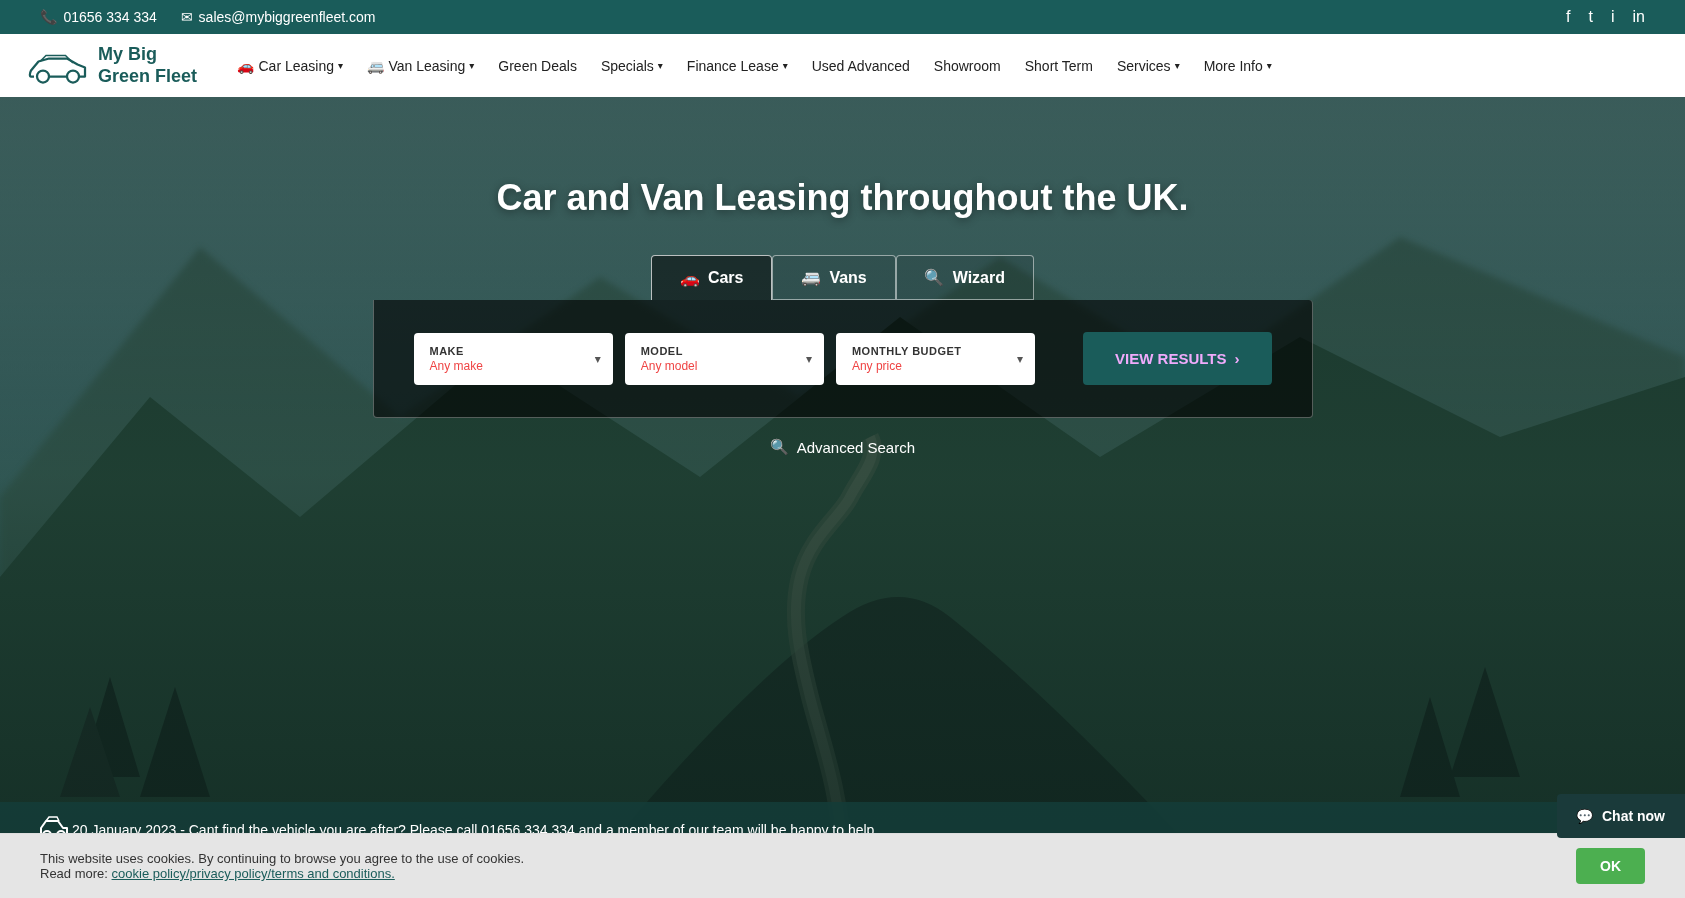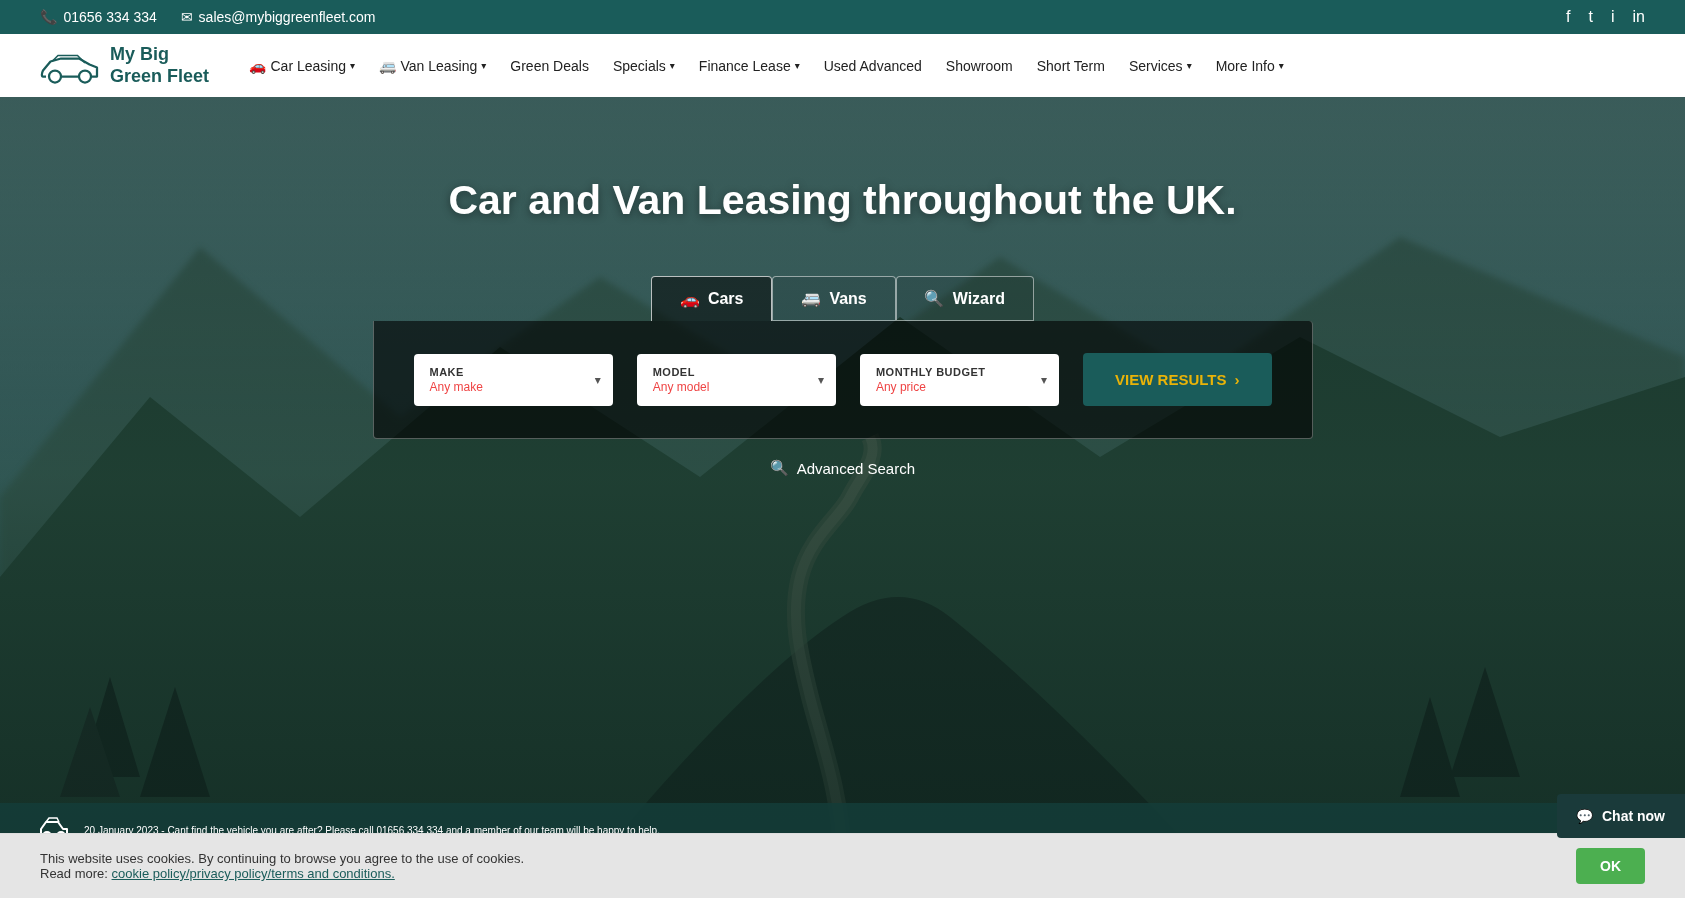--- a/index.html
+++ b/index.html
@@ -16,21 +16,21 @@
       font-size: 14px;
     }
     .top-bar-left { display: flex; gap: 24px; align-items: center; }
     .top-bar-left span { display: flex; align-items: center; gap: 6px; }
     .top-bar-right { display: flex; gap: 18px; align-items: center; }
     .social-icon { font-size: 16px; color: #fff; text-decoration: none; }
 
     
     .navbar {
       background: rgba(255,255,255,0.97);
-      padding: 10px 40px;
+      padding: 10px 28px;
       display: flex;
       align-items: center;
       gap: 0;
       position: relative;
       z-index: 10;
     }
     .logo-area { display: flex; align-items: center; gap: 10px; margin-right: 30px; }
     .logo-text { font-size: 18px; font-weight: bold; color: #1a5c5a; line-height: 1.2; }
     .logo-text span { display: block; }
     .nav-links { display: flex; align-items: center; gap: 4px; flex-wrap: nowrap; }
@@ -79,24 +79,24 @@
       position: relative;
       z-index: 2;
       display: flex;
       flex-direction: column;
       align-items: center;
       width: 100%;
     }
 
     .hero-title {
       color: #fff;
-      font-size: 41px;
+      font-size: 36px;
       font-weight: 800;
       text-align: center;
-      margin-bottom: 52px;
+      margin-bottom: 36px;
       text-shadow: 0 2px 8px rgba(0,0,0,0.4);
     }
 
     
     .search-tabs {
       display: flex;
       gap: 0;
       margin-bottom: 0;
     }
     .search-tab {
@@ -124,21 +124,21 @@
     .search-box {
       background: rgba(0,0,0,0.6);
       border: 1.5px solid rgba(255,255,255,0.3);
       border-top: none;
       border-radius: 0 4px 4px 4px;
       padding: 32px 40px;
       width: 940px;
     }
     .search-fields {
       display: flex;
-      gap: 24px;
+      gap: 12px;
       align-items: center;
     }
     .search-field {
       background: #fff;
       border-radius: 4px;
       padding: 12px 16px;
       flex: 1;
       cursor: pointer;
       display: flex;
       flex-direction: column;
@@ -160,32 +160,33 @@
       position: absolute;
       right: 12px;
       top: 50%;
       transform: translateY(-50%);
       color: #555;
       font-size: 12px;
     }
 
     .view-results-btn {
       background: #1a5c5a;
-      color: #eab308;
+      color: #f0abfc;
       border: none;
       border-radius: 4px;
       padding: 18px 32px;
       font-size: 15px;
       font-weight: 700;
       cursor: pointer;
       display: flex;
       align-items: center;
       gap: 8px;
       white-space: nowrap;
       flex-shrink: 0;
+      margin-left: 36px;
     }
 
     .advanced-search {
       margin-top: 20px;
       color: #fff;
       font-size: 15px;
       cursor: pointer;
       display: flex;
       align-items: center;
       gap: 8px;
@@ -194,24 +195,24 @@
 
     
     .ticker-bar {
       position: absolute;
       bottom: 0;
       left: 0;
       right: 0;
       background: rgba(20,60,55,0.9);
       color: #fff;
       padding: 12px 40px;
-      font-size: 10px;
-      display: flex;
-      align-items: center;
-      gap: 16px;
+      font-size: 14px;
+      display: flex;
+      align-items: center;
+      gap: 4px;
       z-index: 5;
     }
 
     
     .cookie-bar {
       position: fixed;
       bottom: 0;
       left: 0;
       right: 0;
       background: #e5e5e5;

